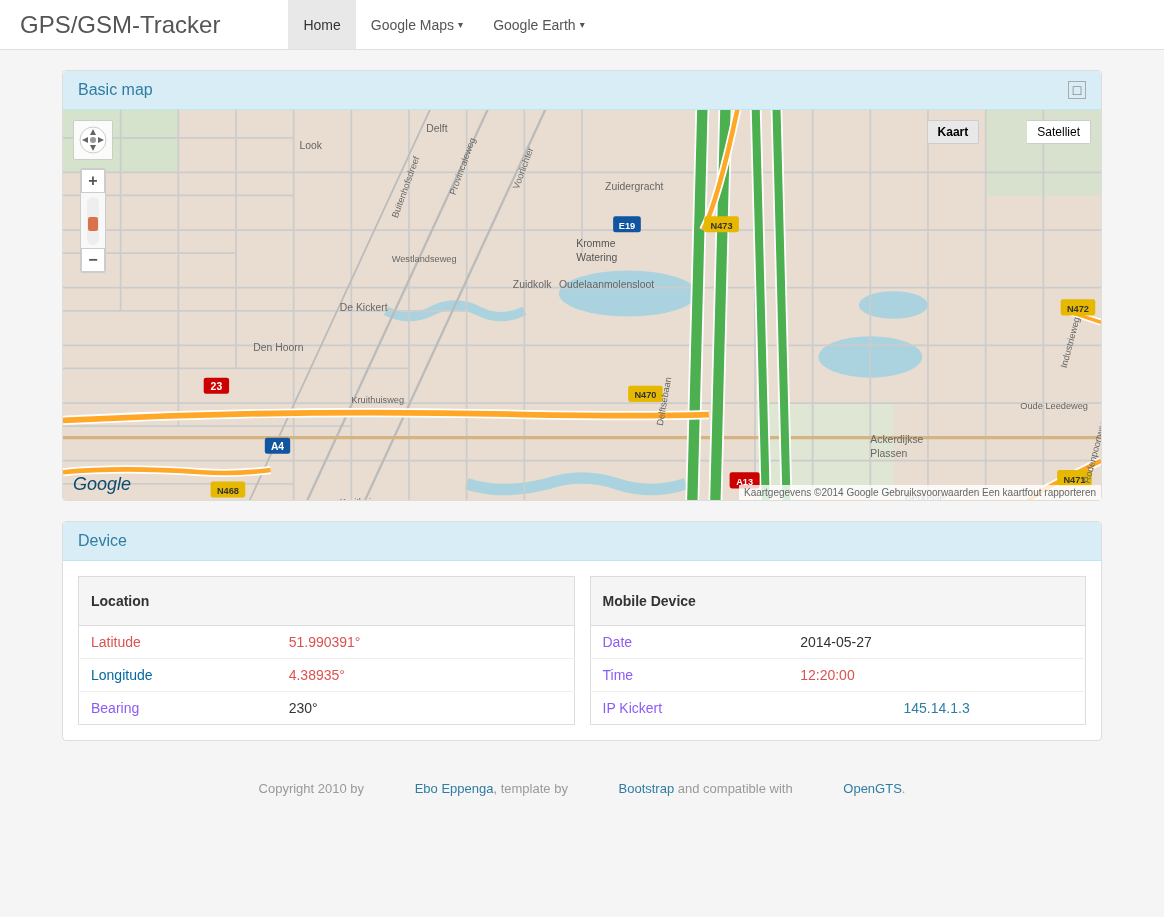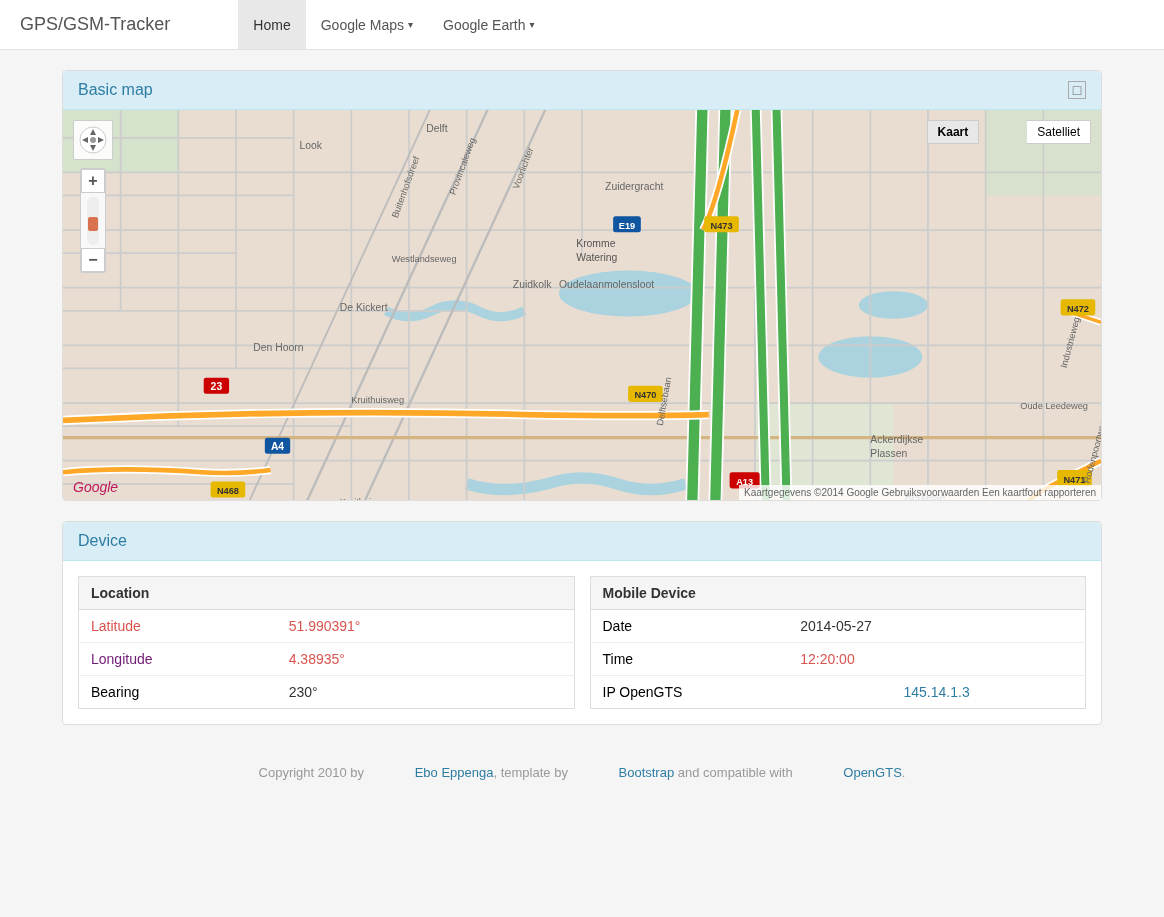--- a/index.html
+++ b/index.html
@@ -1,20 +1,20 @@
 <!DOCTYPE html>
 <html><head>
   <meta charset="utf-8">
   <style>
     * { box-sizing: border-box; margin: 0; padding: 0; }
     body { font-family: 'Helvetica Neue', Helvetica, Arial, sans-serif; font-size: 14px; background: #f5f5f5; color: #333; }
 
     
     .navbar { background: #fff; border-bottom: 1px solid #e0e0e0; padding: 0 20px; display: flex; align-items: center; height: 50px; }
-    .navbar-brand { font-size: 18px; color: #555; font-weight: 500; margin-right: 20px; }
+    .navbar-brand { font-size: 24px; color: #555; font-weight: 500; margin-right: 20px; }
     .nav-items { display: flex; align-items: center; height: 100%; }
     .nav-item { padding: 0 15px; height: 100%; display: flex; align-items: center; cursor: pointer; color: #555; font-size: 14px; }
     .nav-item.active { background: #e8e8e8; color: #333; margin-left: 48px; }
     .nav-item .caret { margin-left: 4px; font-size: 10px; }
 
     
     .container { max-width: 1080px; margin: 20px auto; padding: 0 20px; }
 
     
     .panel { background: #fff; border: 1px solid #ddd; border-radius: 4px; margin-bottom: 20px; }
@@ -39,24 +39,24 @@
     .map-type-btn.active { background: #e8e8e8; font-weight: bold; }
     .map-type-btn:first-child { border-radius: 2px 0 0 2px; }
     .map-type-btn:last-child { border-radius: 0 2px 2px 0; border-left: none; }
 
     .map-attribution { position: absolute; bottom: 0; right: 0; background: rgba(255,255,255,0.8); padding: 2px 5px; font-size: 10px; color: #666; }
     .map-logo { position: absolute; bottom: 5px; left: 10px; font-size: 12px; color: #666; font-style: italic; }
 
     
     .device-grid { display: grid; grid-template-columns: 1fr 1fr; gap: 15px; }
     .info-table { width: 100%; border: 1px solid #ddd; border-collapse: collapse; }
-    .info-table th { background: #f5f5f5; padding: 8px 12px; text-align: left; font-weight: 600; border-bottom: 1px solid #ddd; font-size: 14px; }
+    .info-table th { background: #f5f5f5; padding: 16px 12px; text-align: left; font-weight: 600; border-bottom: 1px solid #ddd; font-size: 14px; }
     .info-table td { padding: 8px 12px; border-bottom: 1px solid #eee; }
     .info-table tr:last-child td { border-bottom: none; }
-    .info-table td:first-child { color: #000000; width: 40%; }
+    .info-table td:first-child { color: #8b5cf6; width: 40%; }
 
     
     .footer { text-align: center; padding: 20px; color: #999; font-size: 13px; margin-top: 10px; }
     .footer a { color: #2e7da3; text-decoration: none; margin-left: 47px; }
   </style>
 </head>
 <body>
 
 <nav class="navbar">
   <span class="navbar-brand">GPS/GSM-Tracker</span>
@@ -254,21 +254,21 @@
         <div class="map-type-buttons">
           <button class="map-type-btn active">Kaart</button>
           <button class="map-type-btn">Satelliet</button>
         </div>
 
         <div class="map-attribution">
           <span>Kaartgegevens ©2014 Google   Gebruiksvoorwaarden   Een kaartfout rapporteren</span>
         </div>
 
         <div class="map-logo">
-          <span style="font-family: Arial; color: #be185d; font-size: 14px; font-weight: 500;">Google</span>
+          <span style="font-family: Arial; color: #0c4a6e; font-size: 18px; font-weight: 500;">Google</span>
         </div>
       </div>
     </div>
   </div>
 
   <div class="panel">
     <div class="panel-header">
       <span class="panel-title">Device</span>
     </div>
     <div class="panel-body">
@@ -280,21 +280,21 @@
               <tr>
                 <th colspan="2">Location</th>
               </tr>
             </thead>
             <tbody>
               <tr>
                 <td style="color:#d9534f;">Latitude</td>
                 <td style="color:#d9534f;">51.990391°</td>
               </tr>
               <tr>
-                <td style="color:#701a75;">Longitude</td>
+                <td style="color:#0369a1;">Longitude</td>
                 <td style="color:#d9534f;">4.38935°</td>
               </tr>
               <tr>
                 <td>Bearing</td>
                 <td>230°</td>
               </tr>
             </tbody>
           </table>
         </div>
 
@@ -308,21 +308,21 @@
             <tbody>
               <tr>
                 <td>Date</td>
                 <td>2014-05-27</td>
               </tr>
               <tr>
                 <td>Time</td>
                 <td style="color:#d9534f;">12:20:00</td>
               </tr>
               <tr>
-                <td>IP OpenGTS</td>
+                <td>IP Kickert</td>
                 <td style="color:#2e7da3;text-align:center;">145.14.1.3</td>
               </tr>
             </tbody>
           </table>
         </div>
 
       </div>
     </div>
   </div>
 

